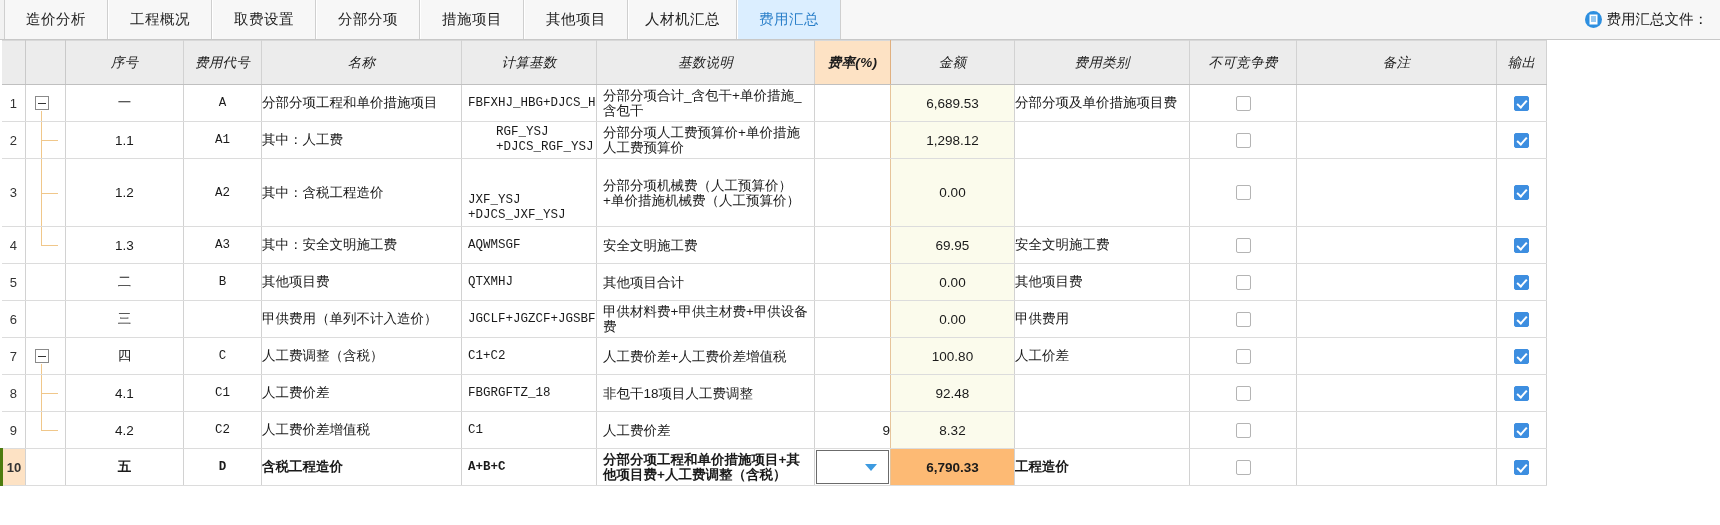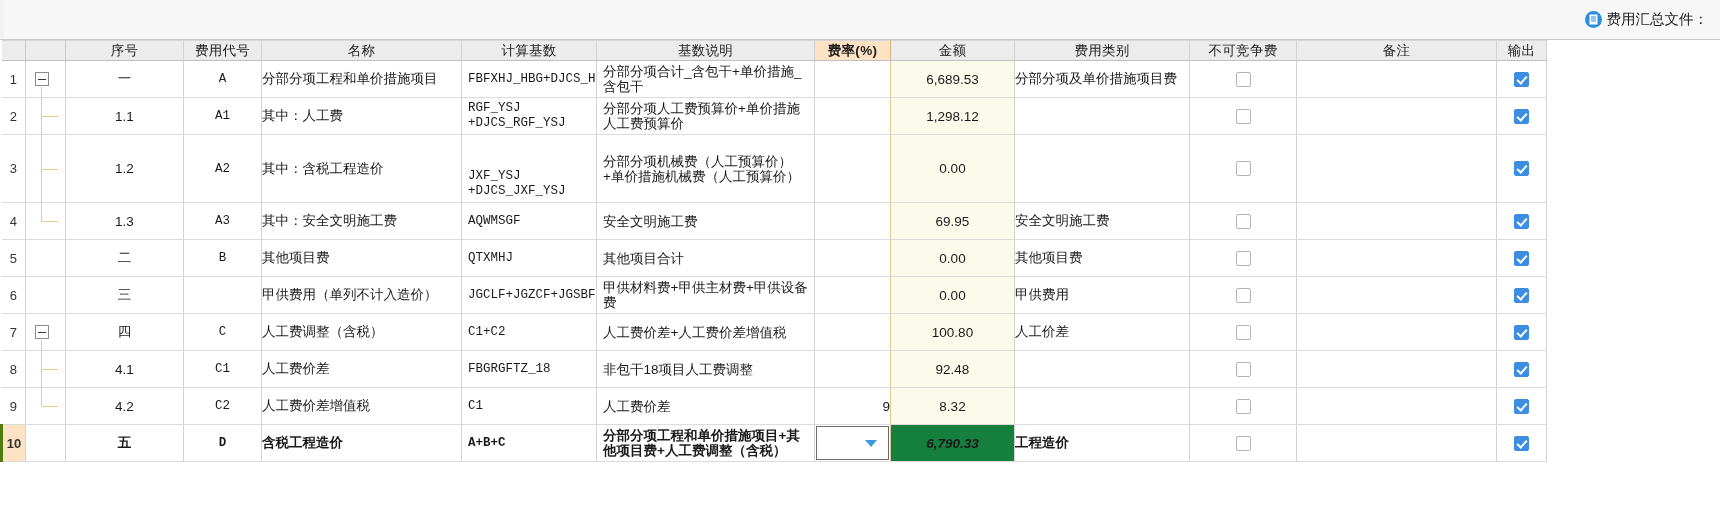--- a/index.html
+++ b/index.html
@@ -70,29 +70,30 @@
     background: #fff;
   }
   table.g th, table.g td {
     border-right: 1px solid #d2d2d2;
     border-bottom: 1px solid #dcdcdc;
     padding: 0;
     vertical-align: middle;
     overflow: hidden;
   }
   table.g thead th {
-    height: 20px;
+    height: 44px;
     background: #ececec;
     border-bottom: 1px solid #c0c0c0;
     border-top: 1px solid #d8d8d8;
     font-weight: normal;
     font-size: 13.5px;
     color: #1c1c1c;
     text-align: center;
     letter-spacing: 0.3px;
+    font-style: italic;
   }
   table.g thead th.sel-col {
     background: #fde2c4;
     font-weight: bold;
     border-left: 1px solid #e0b080;
     border-right: 1px solid #e0b080;
   }
   table.g thead th.rowhdr { background:#ececec; border-right:1px solid #c9c9c9; }
 
   td.c { text-align: center; }
@@ -143,21 +144,21 @@
     position: absolute;
     left: 15px; width: 17px; height: 1px;
     top: 50%;
     background: #f0c78a;
   }
 
   .mono { font-family: "Liberation Mono", "DejaVu Sans Mono", monospace; font-size: 12.5px; }
   .wrap2 { line-height: 15px; padding: 3px 6px; text-align: left; }
 
   td.amount { background: #fbfbec; text-align: center; padding-right: 8px; }
-  tr.selected td.amount { background:#15803d;font-style:italic; }
+  tr.selected td.amount { background:#fdba74; }
 
   
   .cb {
     width: 15px; height: 15px;
     border: 1px solid #b4b4b4;
     background: #fff;
     display: inline-block;
     vertical-align: middle;
     border-radius: 2px;
   }
@@ -199,20 +200,30 @@
   .colborder-sel { border-left: 1px solid #e6c49b !important; border-right: 1px solid #e6c49b !important; }
 
   .below { background:#fff; height: 140px; }
 </style>
 </head>
 <body>
 
 <div id="app">
 
   <div class="tabbar">
+    <div id="tabs-host" style="display:flex;align-items:stretch;">
+        <div class="tab">造价分析</div>
+        <div class="tab">工程概况</div>
+        <div class="tab">取费设置</div>
+        <div class="tab">分部分项</div>
+        <div class="tab">措施项目</div>
+        <div class="tab">其他项目</div>
+        <div class="tab">人材机汇总</div>
+        <div class="tab active">费用汇总</div>
+      </div>
     <div class="tabfill"></div>
     <div class="topright">
       <span class="doc-icon">
         <svg width="11" height="11" viewBox="0 0 11 11">
             <rect x="1.5" y="0.5" width="8" height="10" fill="#fff"></rect>
             <rect x="3" y="2.5" width="5" height="1" fill="#2d8fe0"></rect>
             <rect x="3" y="4.5" width="5" height="1" fill="#2d8fe0"></rect>
             <rect x="3" y="6.5" width="5" height="1" fill="#2d8fe0"></rect>
           </svg>
       </span>
@@ -282,21 +293,21 @@
           <tr class="row">
             <td class="rownum">2</td>
             <td class="tree">
               <div class="tline-v" style="top: 0px; bottom: 0px;"></div>
               <div class="tline-h"></div>
             </td>
             <td class="c">1.1</td>
             <td class="c mono">A1</td>
             <td class="l">其中：人工费</td>
             <td>
-              <div class="wrap2 mono" style="white-space: pre-line;">RGF_YSJ
+              <div class="wrap2 mono" style="white-space: pre-line; margin-left: 28px;">RGF_YSJ
 +DJCS_RGF_YSJ</div>
             </td>
             <td>
               <div class="wrap2">分部分项人工费预算价+单价措施人工费预算价</div>
             </td>
             <td class="r colborder-sel"></td>
             <td class="amount">1,298.12</td>
             <td class="l"></td>
             <td class="c"><span class="cb"></span></td>
             <td class="l"></td>

